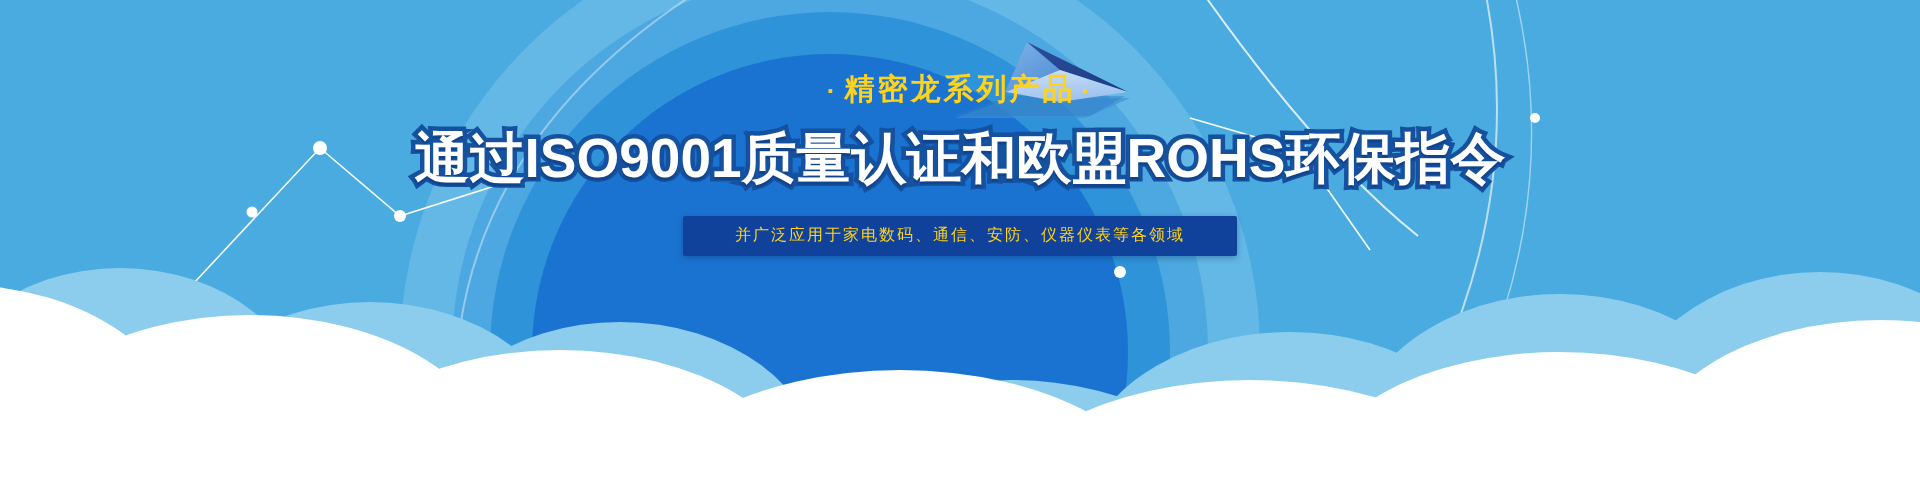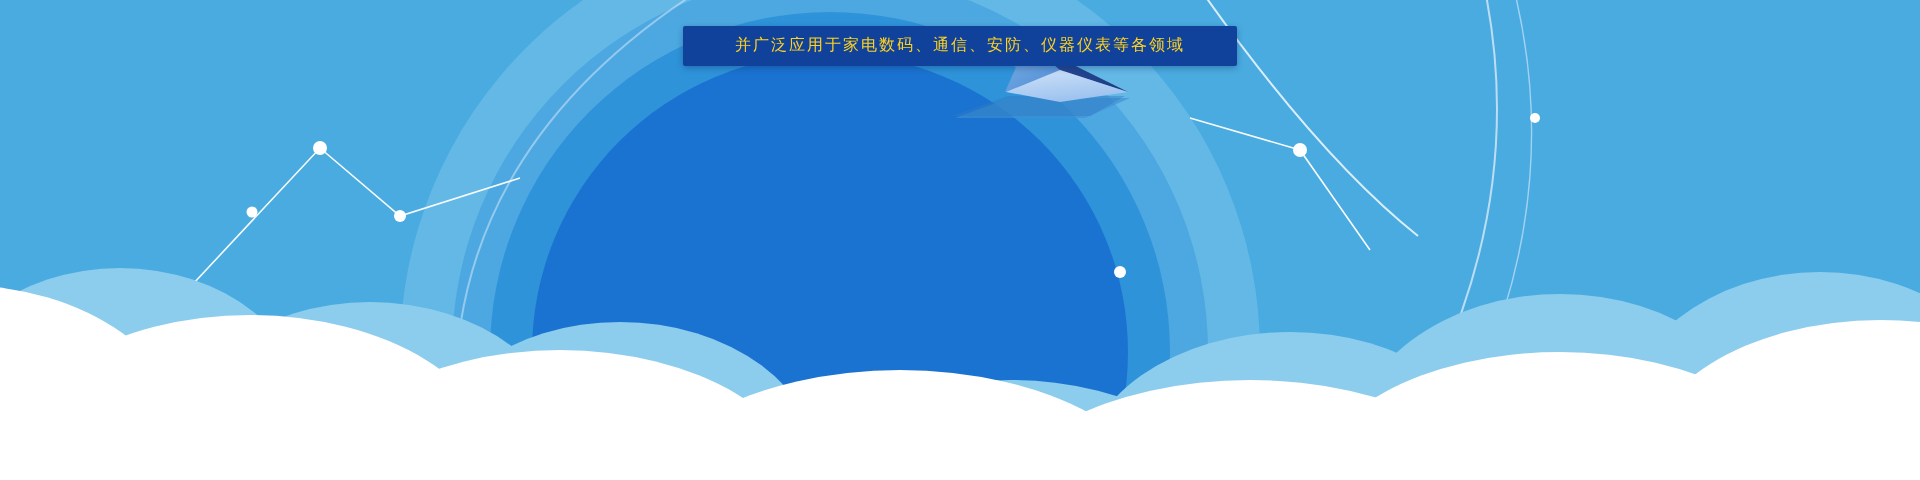--- a/index.html
+++ b/index.html
@@ -133,20 +133,24 @@
       <ellipse cx="900" cy="520" rx="270" ry="150"></ellipse>
       <ellipse cx="1250" cy="520" rx="260" ry="140"></ellipse>
       <ellipse cx="1560" cy="492" rx="250" ry="140"></ellipse>
       <ellipse cx="1880" cy="470" rx="240" ry="150"></ellipse>
       <rect x="0" y="468" width="1920" height="20"></rect>
     </g>
   </svg>
 
   <div id="content">
 
+    <div class="eyebrow">
+      <span class="dot">·</span><span>精密龙系列产品</span><span class="dot">·</span>
+    </div>
 
+    <div class="headline">通过ISO9001质量认证和欧盟ROHS环保指令</div>
 
     <div class="subbar">
       <div class="subbar-text">并广泛应用于家电数码、通信、安防、仪器仪表等各领域</div>
     </div>
 
   </div>
 </div>
 
 </body></html>

